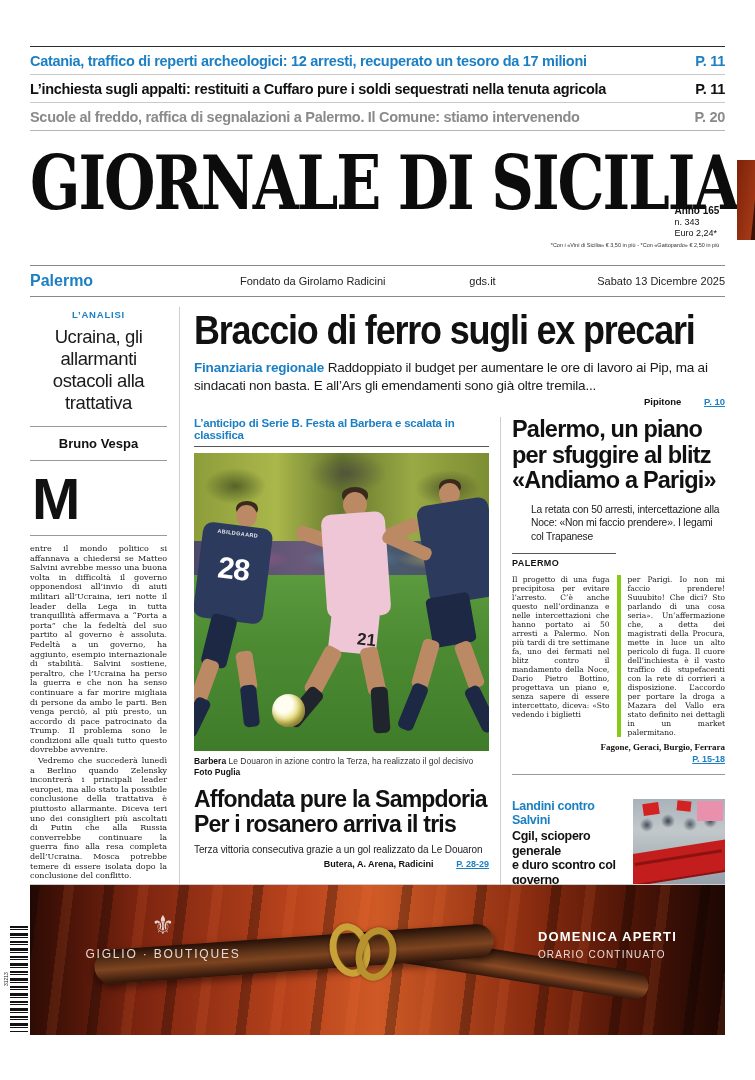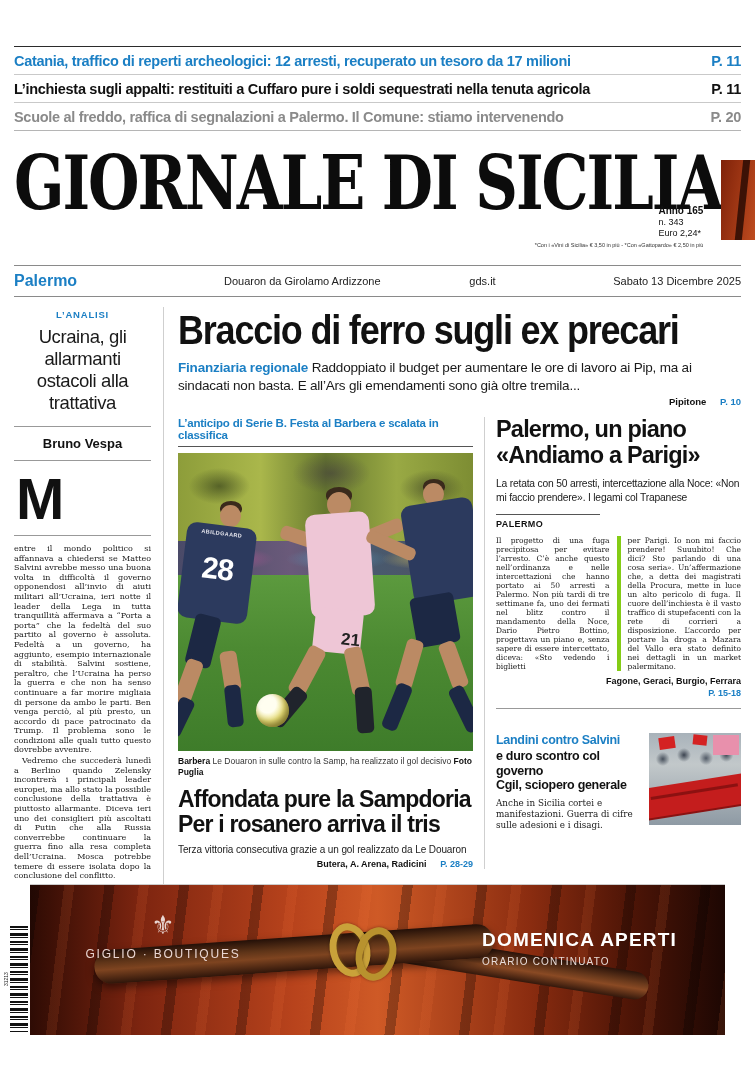--- a/index.html
+++ b/index.html
@@ -1,18 +1,18 @@
 <!DOCTYPE html>
 <html><head>
 <meta charset="utf-8">
 <style>
   html,body{margin:0;padding:0;background:#fff;}
   .page{position:relative;width:755px;height:1080px;background:#fff;overflow:hidden;
         font-family:"Liberation Sans",sans-serif;color:#111;}
-  .inner{padding:0 14px;}
+  .inner{padding:0 30px;}
 
   
   .topstrip{margin-top:46px;border-top:1.5px solid #2b2b2b;border-bottom:1px solid #b5b5b5;}
   .ts-row{display:flex;align-items:center;justify-content:space-between;height:27px;
           font-weight:bold;font-size:14.5px;letter-spacing:-0.3px;}
   .ts-row + .ts-row{border-top:1px solid #c9c9c9;}
   .ts-blue{color:#1b7fc4;}
   .ts-black{color:#111;}
   .ts-gray{color:#8a8a8a;}
   .ts-page{flex:0 0 auto;margin-left:12px;}
@@ -54,21 +54,21 @@
   .an-body p + p{text-indent:8px;margin-top:1px;}
   .an-segue{font-weight:bold;font-size:9.5px;text-align:right;margin-top:4px;font-family:"DejaVu Serif",serif;}
 
   .content{flex:1 1 auto;padding-left:14px;}
   .lead-h{font-weight:bold;font-size:36px;letter-spacing:-1.2px;line-height:1;
           transform:scaleY(1.15);transform-origin:left top;margin:2px 0 14px;white-space:nowrap;}
   .lead-sf{font-size:13.5px;line-height:17.5px;color:#1a1a1a;letter-spacing:-0.2px;}
   .lead-sf .k{color:#1b7fc4;font-weight:bold;}
   .lead-by{font-size:9.5px;text-align:right;margin-top:2px;}
   .byname{font-weight:bold;color:#111;}
-  .bypage{font-weight:bold;color:#1b7fc4;margin-left:11px;}
+  .bypage{font-weight:bold;color:#1b7fc4;margin-left:20px;text-decoration:underline;}
 
   .cols{display:flex;margin-top:10px;}
   .sportcol{flex:0 0 295px;}
   .rightcol{flex:1 1 auto;border-left:1px solid #cfcfcf;margin-left:11px;padding-left:11px;}
 
   .kicker-line{color:#1b7fc4;font-weight:bold;font-size:11.5px;letter-spacing:-0.2px;
                padding-bottom:5px;border-bottom:1px solid #555;}
 
   
   .photo-sport{position:relative;width:295px;height:298px;overflow:hidden;margin-top:6px;background:#4a8a2e;}
@@ -103,21 +103,21 @@
         background:radial-gradient(circle at 34% 30%,#fffef0 0 28%,#ece27c 55%,#b0a23c 100%);
         box-shadow:inset -3px -4px 6px rgba(60,50,0,.5);}
   .ph-caption{font-size:8.5px;color:#333;margin-top:5px;line-height:11px;}
   .ph-caption .cb{font-weight:bold;color:#111;}
   .sport-h{font-weight:bold;font-size:23px;line-height:25px;letter-spacing:-0.8px;margin-top:9px;}
   .sport-sf{font-size:10px;color:#222;margin-top:7px;letter-spacing:-0.1px;}
   .sport-by{font-size:9px;text-align:right;margin-top:4px;}
 
   
   .blitz-h{font-weight:bold;font-size:23.5px;line-height:25.5px;letter-spacing:-0.8px;}
-  .blitz-sf{font-size:10.3px;line-height:13.5px;color:#1a1a1a;margin-top:9px;letter-spacing:-0.2px;}
+  .blitz-sf{font-size:10.3px;line-height:13.5px;color:#1a1a1a;margin-top:9px;letter-spacing:-0.2px;margin-left:19px;}
   .city-head{border-top:1px solid #555;margin-top:10px;padding-top:4px;
              font-weight:bold;font-size:9px;letter-spacing:.4px;width:104px;}
   .blitz-cols{display:flex;margin-top:7px;}
   .bcol{flex:1 1 50%;font-family:"DejaVu Serif",serif;font-size:7.5px;line-height:9px;
         text-align:justify;color:#1a1a1a;}
   .bcol + .bcol{border-left:4px solid #84cc16;margin-left:7px;padding-left:7px;}
   .blitz-by{font-size:9px;text-align:right;margin-top:4px;line-height:12px;}
 
   .sec-div{border:none;border-top:1px solid #999;margin:9px 0 7px;}
   .teaser{display:flex;margin-top:24px;}
@@ -155,21 +155,21 @@
     background:linear-gradient(180deg,#241008,#5e3418 35%,#7e4420 58%,#2e150a);
     box-shadow:0 4px 8px rgba(0,0,0,.5);}
   .gancino{position:absolute;width:26px;height:40px;border:7px solid #c9a23a;border-radius:50%;
     box-shadow:inset 0 0 3px #6e5210, 0 0 3px #00000066;}
   .g1{left:300px;top:38px;transform:rotate(-14deg);}
   .g2{left:326px;top:42px;transform:rotate(14deg);border-color:#b8922e;}
   .ad-brand{position:absolute;left:48px;top:26px;width:170px;text-align:center;color:#e9d6d2;}
   .ad-brand .lily{font-size:26px;line-height:28px;font-family:"DejaVu Sans",sans-serif;}
   .ad-brand .bl{font-size:12px;letter-spacing:1.8px;margin-top:8px;}
   .ad-right{position:absolute;right:48px;top:44px;color:#fff;}
-  .ad-right .r1{font-weight:bold;font-size:19px;letter-spacing:1.2px;}
+  .ad-right .r1{font-weight:bold;font-size:13px;letter-spacing:1.2px;}
   .ad-right .r2{font-size:10px;letter-spacing:1.2px;margin-top:5px;color:#e8dcd8;}
   .storebar{position:absolute;left:0;right:0;bottom:0;height:27px;background:rgba(12,4,10,.85);
     display:flex;align-items:center;padding:0 22px;font-size:8px;letter-spacing:1px;color:#cdb8b4;gap:26px;}
   .storebar .online{margin-left:auto;color:#ded0cc;}
 
   
   .barcode{position:absolute;left:3px;top:926px;width:25px;height:106px;background:#fff;
     display:flex;flex-direction:row;}
   .bc-num{writing-mode:vertical-rl;transform:rotate(180deg);font-size:5px;color:#222;width:7px;text-align:center;}
   .bc-bars{flex:1;
@@ -207,21 +207,21 @@
         <div class="mh-note">*Con i «Vini di Sicilia» € 3,50 in più - *Con «Gattopardo» € 2,50 in più</div>
       </div>
       <div class="mh-ad">
         <div class="strap" style="left:18px;transform:rotate(6deg);"></div>
 
       </div>
     </div>
 
     <div class="dateline">
       <span class="dl-ed">Palermo</span>
-      <span class="dl-f">Douaron da Girolamo Ardizzone</span>
+      <span class="dl-f">Fondato da Girolamo Radicini</span>
       <span class="dl-s">gds.it</span>
       <span class="dl-d">Sabato 13 Dicembre 2025</span>
     </div>
 
     <div class="main">
 
       <aside class="analysis">
         <div class="an-kicker">L’ANALISI</div>
         <div class="an-title">Ucraina, gli allarmanti ostacoli alla trattativa</div>
         <hr class="an-rule">
@@ -297,59 +297,60 @@
                 <div class="pl-leg skin" style="left:66px;top:162px;width:17px;height:48px;transform:rotate(-20deg);"></div>
                 <div class="pl-leg navy-d" style="left:10px;top:204px;width:16px;height:48px;transform:rotate(22deg);"></div>
                 <div class="pl-leg navy-d" style="left:78px;top:206px;width:16px;height:48px;transform:rotate(-26deg);"></div>
               </div>
 
               <div class="ball"></div>
             </div>
 
             <div class="ph-caption">
               <span class="cb">Barbera</span>
-              <span>Le Douaron in sulle contro la Samp, ha realizzato il gol decisivo</span>
+              <span>Le Douaron in azione contro la Terza, ha realizzato il gol decisivo</span>
               <span class="cb">Foto Puglia</span>
             </div>
 
             <div class="sport-h">
               <span style="display:block;">Affondata pure la Sampdoria</span>
               <span style="display:block;">Per i rosanero arriva il tris</span>
             </div>
             <div class="sport-sf">Terza vittoria consecutiva grazie a un gol realizzato da Le Douaron</div>
             <div class="sport-by">
               <span class="byname">Butera, A. Arena, Radicini</span>
               <span class="bypage">P. 28-29</span>
             </div>
           </div>
 
           <div class="rightcol">
             <div class="blitz-h">
               <span style="display:block;">Palermo, un piano</span>
+              <span style="display:block;">per sfuggire al blitz</span>
               <span style="display:block;">«Andiamo a Parigi»</span>
             </div>
             <div class="blitz-sf">La retata con 50 arresti, intercettazione alla Noce: «Non mi faccio prendere». I legami col Trapanese</div>
             <div class="city-head">PALERMO</div>
             <div class="blitz-cols">
               <div class="bcol">Il progetto di una fuga precipitosa per evitare l’arresto. C’è anche questo nell’ordinanza e nelle intercettazioni che hanno portato ai 50 arresti a Palermo. Non più tardi di tre settimane fa, uno dei fermati nel blitz contro il mandamento della Noce, Dario Pietro Bottino, progettava un piano e, senza sapere di essere intercettato, diceva: «Sto vedendo i biglietti</div>
               <div class="bcol">per Parigi. Io non mi faccio prendere! Suuubito! Che dici? Sto parlando di una cosa seria». Un’affermazione che, a detta dei magistrati della Procura, mette in luce un alto pericolo di fuga. Il cuore dell’inchiesta è il vasto traffico di stupefacenti con la rete di corrieri a disposizione. L’accordo per portare la droga a Mazara del Vallo era stato definito nei dettagli in un market palermitano.</div>
             </div>
             <div class="blitz-by">
-              <span class="byname" style="display:block;">Fagone, Geraci, Burgio, Ferrara</span>
+              <span class="byname" style="display:block;font-family:Liberation Serif, serif;">Fagone, Geraci, Burgio, Ferrara</span>
               <span class="bypage" style="display:block;">P. 15-18</span>
             </div>
 
             <hr class="sec-div">
 
             <div class="teaser">
               <div class="teaser-txt">
                 <div class="t-kicker">Landini contro Salvini</div>
                 <div class="t-head">
+                  <span style="display:block;">Cgil, sciopero generale</span>
                   <span style="display:block;">e duro scontro col governo</span>
-                  <span style="display:block;">Cgil, sciopero generale</span>
                 </div>
                 <div class="t-body">Anche in Sicilia cortei e manifestazioni. Guerra di cifre sulle adesioni e i disagi.</div>
 
               </div>
               <div class="photo-strike">
                 <div class="ps-crowd"></div>
                 <div class="ps-flag" style="left:10px;top:4px;width:16px;height:12px;transform:rotate(-8deg);"></div>
                 <div class="ps-flag" style="left:44px;top:2px;width:14px;height:10px;transform:rotate(6deg);"></div>
                 <div class="ps-poster"></div>
                 <div class="ps-banner">

